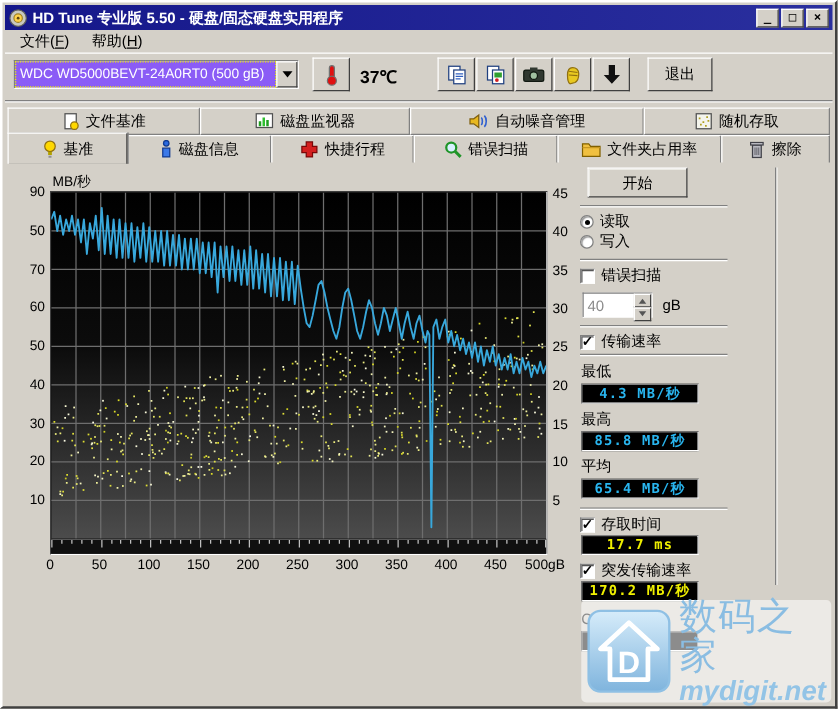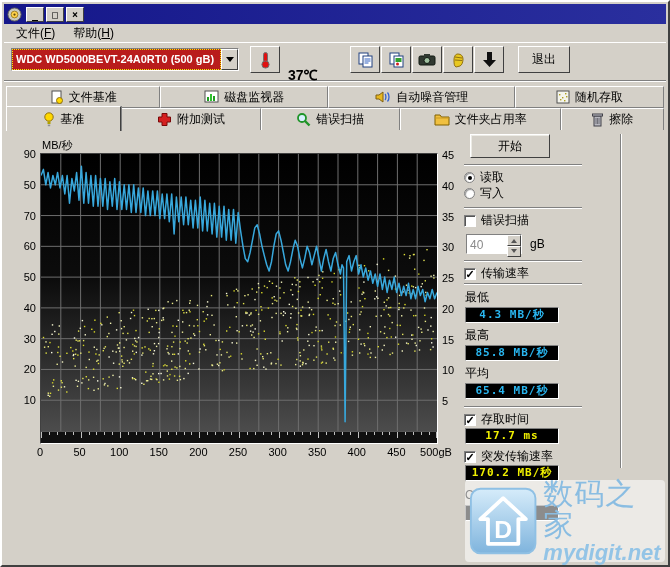--- a/index.html
+++ b/index.html
@@ -30,30 +30,30 @@
     border-bottom:1px solid #fff; }
   .menu-item { padding:2px 8px; }
   .menu-item u { text-decoration:underline; }
   
   .toolbar { position:absolute; left:2px; top:41px; right:2px; height:38px;
     display:flex; align-items:center; border-bottom:1px solid #808080;
     box-shadow:0 1px 0 #fff; }
   .combo { position:absolute; left:7px; top:5px; width:228px; height:23px;
     border:1px solid; border-color:#808080 #fff #fff #808080; background:#fff;
     display:flex; }
-  .combo-text { flex:1; background:#b91c1c; color:#fff; font-size:11px;
+  .combo-text { flex:1; background:#8b5cf6; color:#fff; font-size:11px;
     padding:3px 2px 12px 3px; white-space:nowrap; overflow:hidden;
-    border:1px dotted #f0f000;font-weight:bold; }
+    border:1px dotted #f0f000; }
   .combo-arrow { width:17px; background:#d4d0c8; border:1px solid;
     border-color:#fff #404040 #404040 #fff; display:flex; align-items:center; justify-content:center; }
   .combo-arrow .tri { width:0; height:0; border:4px solid transparent; border-top:5px solid #000; margin-top:4px; }
   .tbtn { position:absolute; top:3px; width:30px; height:27px; background:#d4d0c8;
     border:1px solid; border-color:#fff #404040 #404040 #fff;
     display:flex; align-items:center; justify-content:center; padding:0; }
-  .temp-text { position:absolute; left:284px; top:22px; font-weight:bold; font-size:14px; }
+  .temp-text { position:absolute; left:284px; top:8px; font-weight:bold; font-size:14px; }
   .exit-btn { position:absolute; left:514px; top:3px; width:52px; height:27px;
     background:#d4d0c8; border:1px solid; border-color:#fff #404040 #404040 #fff;
     font-size:12px; font-family:"Liberation Sans",sans-serif; }
   
   .tabrow { position:absolute; left:4px; right:4px; display:flex; }
   .tabrow1 { top:84px; height:22px; }
   .tabrow2 { top:106px; height:22px; }
   .tab { display:flex; align-items:center; justify-content:center; gap:5px;
     background:#d4d0c8; border:1px solid; border-color:#fff #808080 #808080 #fff;
     border-bottom:none; font-size:12px; white-space:nowrap; padding:0 16px; }
@@ -113,20 +113,21 @@
 <body>
 
 <div id="app">
 
   <div class="titlebar">
     <svg class="app-icon" width="15" height="15" viewBox="0 0 16 16">
         <circle cx="8" cy="8" r="7" fill="#c8c8c0" stroke="#60605a"></circle>
         <circle cx="8" cy="8" r="3.6" fill="#ffd24a" stroke="#a08020"></circle>
         <circle cx="8" cy="8" r="1.2" fill="#604810"></circle>
       </svg>
+    <span class="title">HD Tune 专业版 5.50 - 硬盘/固态硬盘实用程序</span>
     <span class="winbtns">
       <button class="winbtn">_</button>
       <button class="winbtn">□</button>
       <button class="winbtn">×</button>
     </span>
   </div>
 
   <div class="menubar">
     <span class="menu-item"><span>文件(</span><u>F</u><span>)</span></span>
     <span class="menu-item"><span>帮助(</span><u>H</u><span>)</span></span>
@@ -225,24 +226,31 @@
   <div class="tabrow tabrow2">
     <div class="tab selected" style="flex:3.4">
       <svg width="12" height="15" viewBox="0 0 12 15">
           <circle cx="6" cy="5" r="4.2" fill="#ffd800" stroke="#907010"></circle>
           <rect x="4.5" y="9.5" width="3" height="2.5" fill="#b0a000"></rect>
           <rect x="4.8" y="12.6" width="2.4" height="1.6" fill="#909090"></rect>
         </svg>
       <span>基准</span>
     </div>
     <div class="tab" style="flex:4.4">
+      <svg width="10" height="15" viewBox="0 0 10 15">
+          <circle cx="5" cy="2.6" r="2.2" fill="#2a6ae0" stroke="#103a90"></circle>
+          <path d="M2.2 6.5h5.6v7H2.2z" fill="#3a78e8" stroke="#103a90"></path>
+        </svg>
+      <span>磁盘信息</span>
+    </div>
+    <div class="tab" style="flex:4.4">
       <svg width="15" height="15" viewBox="0 0 15 15">
           <path d="M5 1.5h5V5h3.5v5H10v3.5H5V10H1.5V5H5z" fill="#d42020" stroke="#7a0808"></path>
         </svg>
-      <span>附加测试</span>
+      <span>快捷行程</span>
     </div>
     <div class="tab" style="flex:4.4">
       <svg width="15" height="15" viewBox="0 0 15 15">
           <circle cx="6" cy="6" r="4" fill="#d8f0ff" stroke="#1f9428" stroke-width="1.8"></circle>
           <line x1="9" y1="9" x2="13.5" y2="13.5" stroke="#1f9428" stroke-width="2.4"></line>
         </svg>
       <span>错误扫描</span>
     </div>
     <div class="tab" style="flex:5.3">
       <svg width="16" height="13" viewBox="0 0 16 13">

